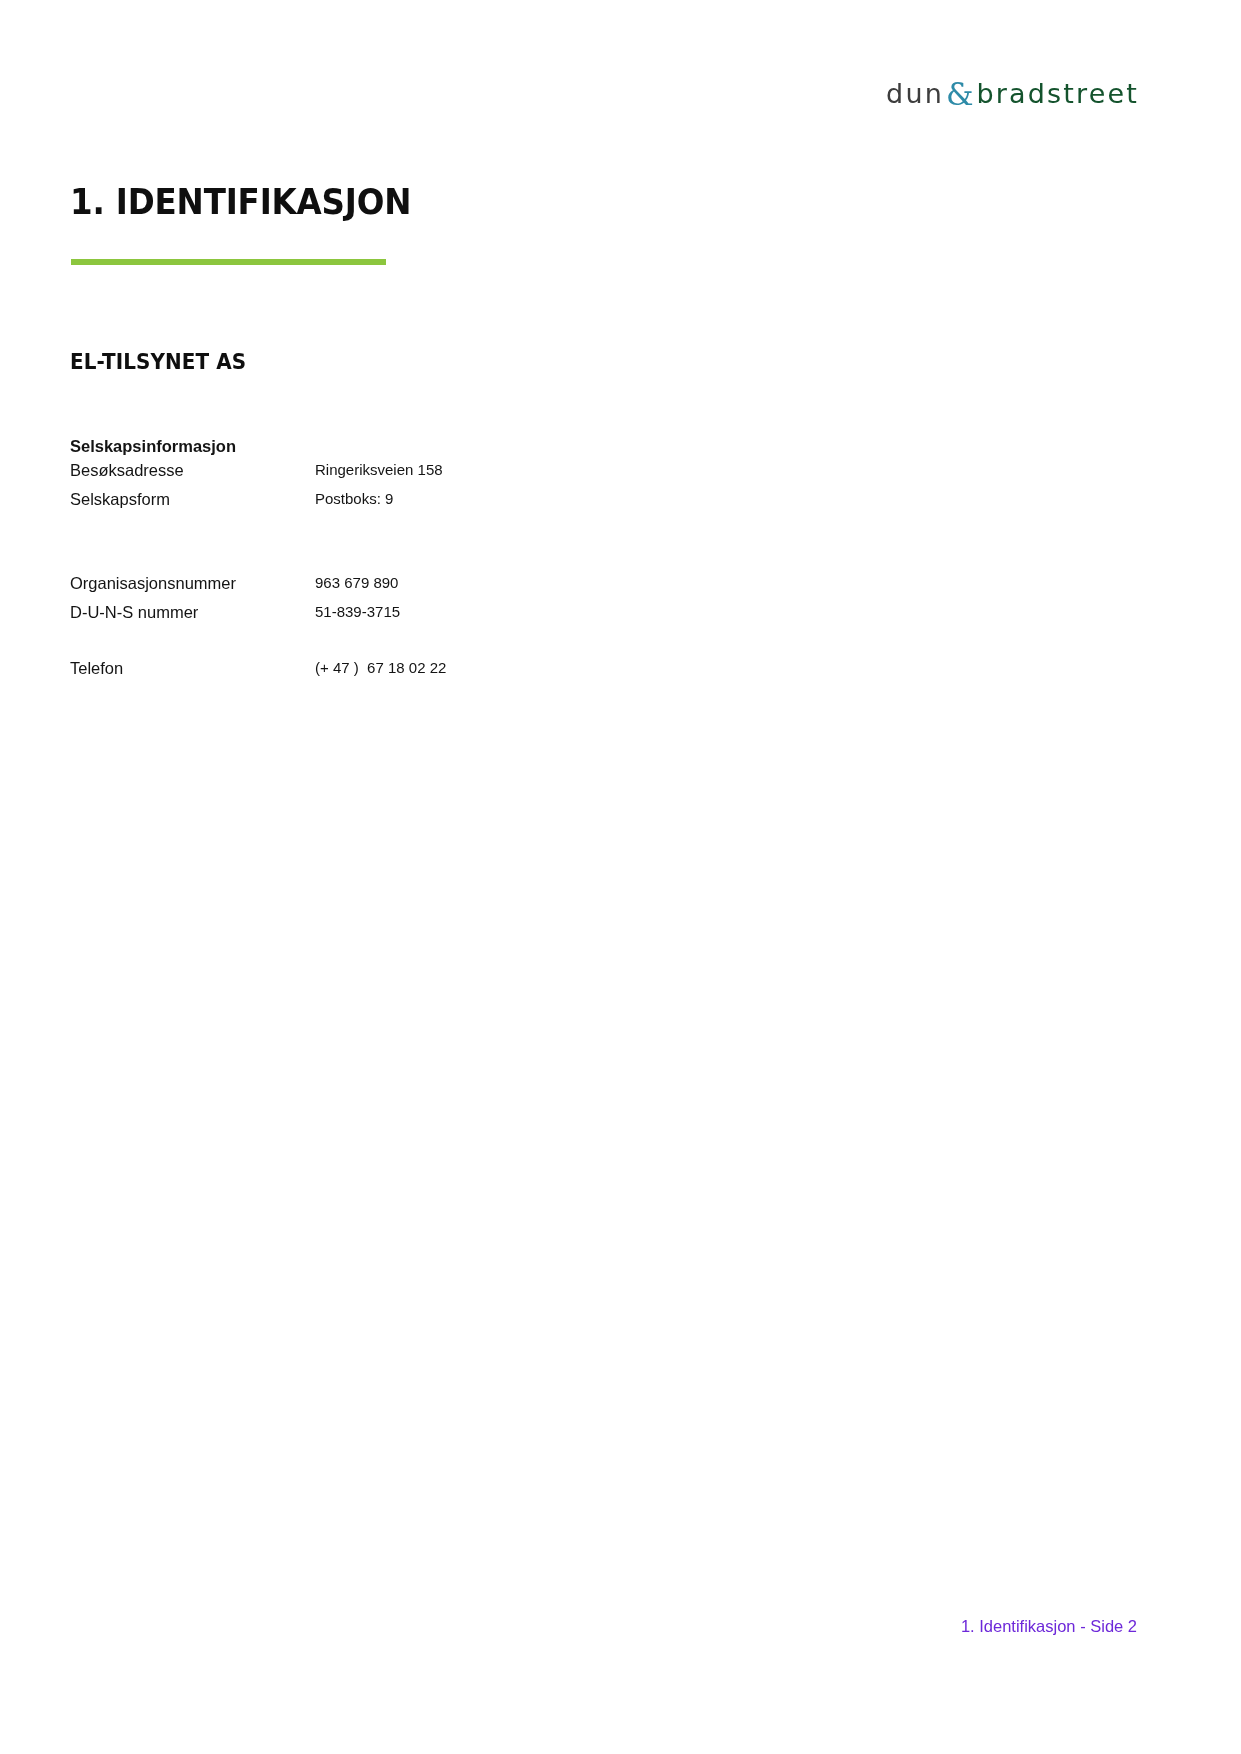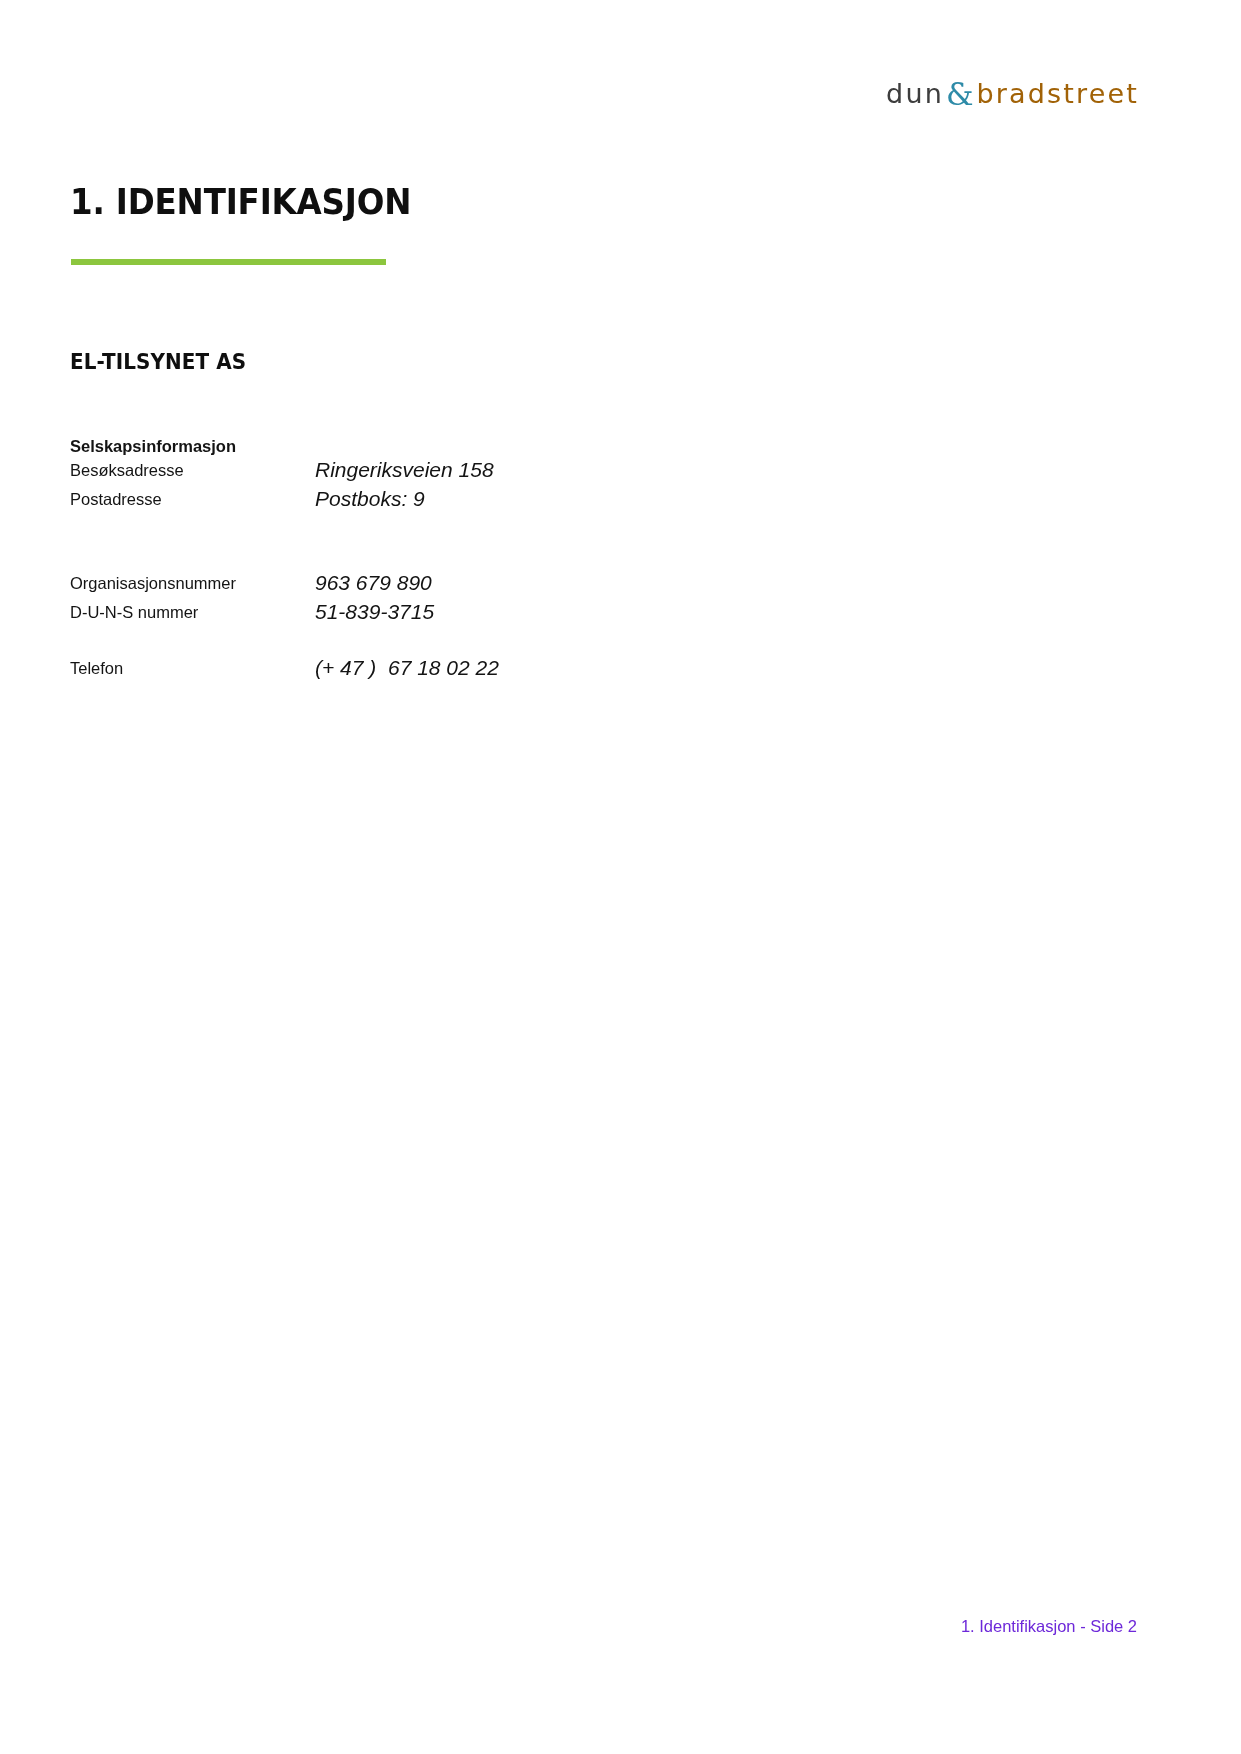--- a/index.html
+++ b/index.html
@@ -36,21 +36,21 @@
     font-family: "DejaVu Serif", serif;
     font-size: 31px;
     color: #2e8ba8;
     margin: 0 2px;
     position: relative;
     top: 2px;
   }
   .logo .word-bradstreet {
     font-family: "DejaVu Sans", sans-serif;
     font-size: 27px;
-    color: #a16207;
+    color: #14532d;
     letter-spacing: 0.08em;
   }
 
   
   .section-title {
     position: absolute;
     left: 70px;
     top: 182px;
     font-family: "DejaVu Sans", sans-serif;
     font-weight: bold;
@@ -101,24 +101,23 @@
     display: flex;
     line-height: 28.5px;
   }
   .row .label {
     width: 245px;
     flex: 0 0 245px;
     font-size: 16.5px;
     color: #141414;
   }
   .row .value {
-    font-size: 21px;
+    font-size: 15px;
     color: #141414;
     white-space: pre;
-    font-style: italic;
   }
   .spacer-sm { height: 28px; }
   .spacer-md { height: 56px; }
 
   
   .footer {
     position: absolute;
     right: 104px;
     bottom: 118px;
     font-size: 16.5px;
@@ -140,21 +139,21 @@
 <div class="company-name">EL-TILSYNET AS</div>
 
 <div class="info-block">
   <div class="info-heading">Selskapsinformasjon</div>
 
   <div class="row">
     <div class="label">Besøksadresse</div>
     <div class="value">Ringeriksveien 158</div>
   </div>
   <div class="row">
-    <div class="label">Postadresse</div>
+    <div class="label">Selskapsform</div>
     <div class="value">Postboks: 9</div>
   </div>
 
   <div class="spacer-md"></div>
 
   <div class="row">
     <div class="label">Organisasjonsnummer</div>
     <div class="value">963 679 890</div>
   </div>
   <div class="row">

